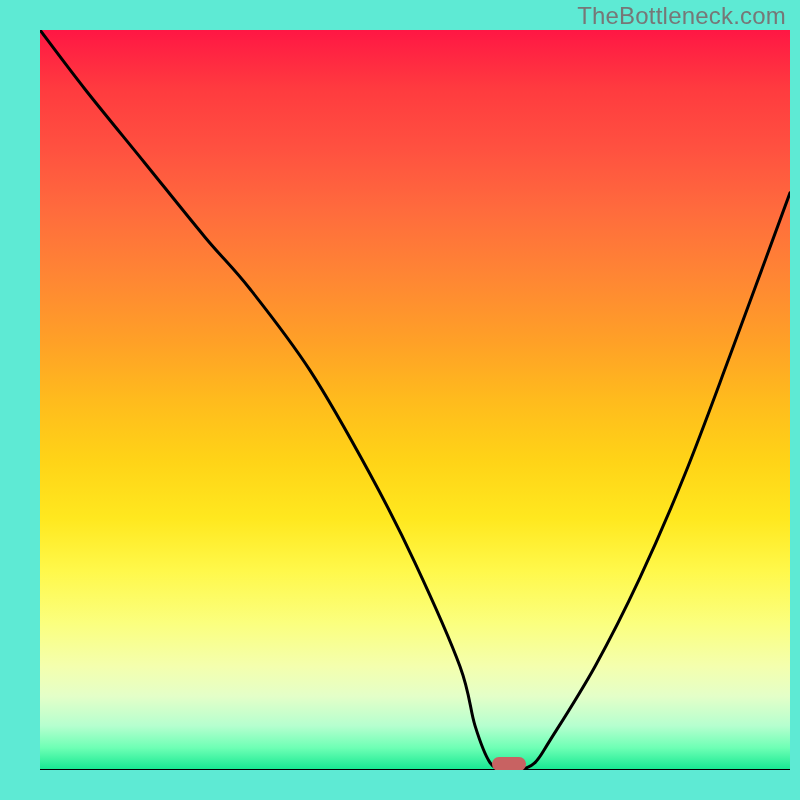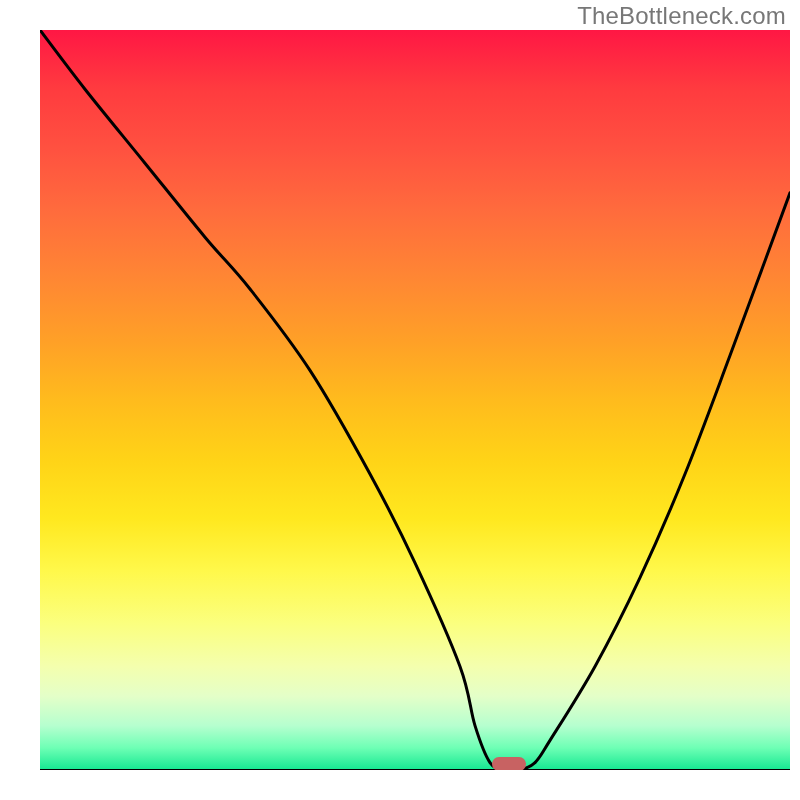--- a/index.html
+++ b/index.html
@@ -8,21 +8,21 @@
     width: 800px;
     height: 800px;
     background: #000;
     overflow: hidden;
     font-family: Arial, Helvetica, sans-serif;
   }
   .frame {
     position: relative;
     width: 800px;
     height: 800px;
-    background: #ffffff;
+    background: #5eead4;
   }
   .watermark {
     position: absolute;
     top: 2px;
     right: 14px;
     color: #777;
     font-size: 24px;
     font-weight: 400;
     letter-spacing: 0.2px;
     z-index: 10;

